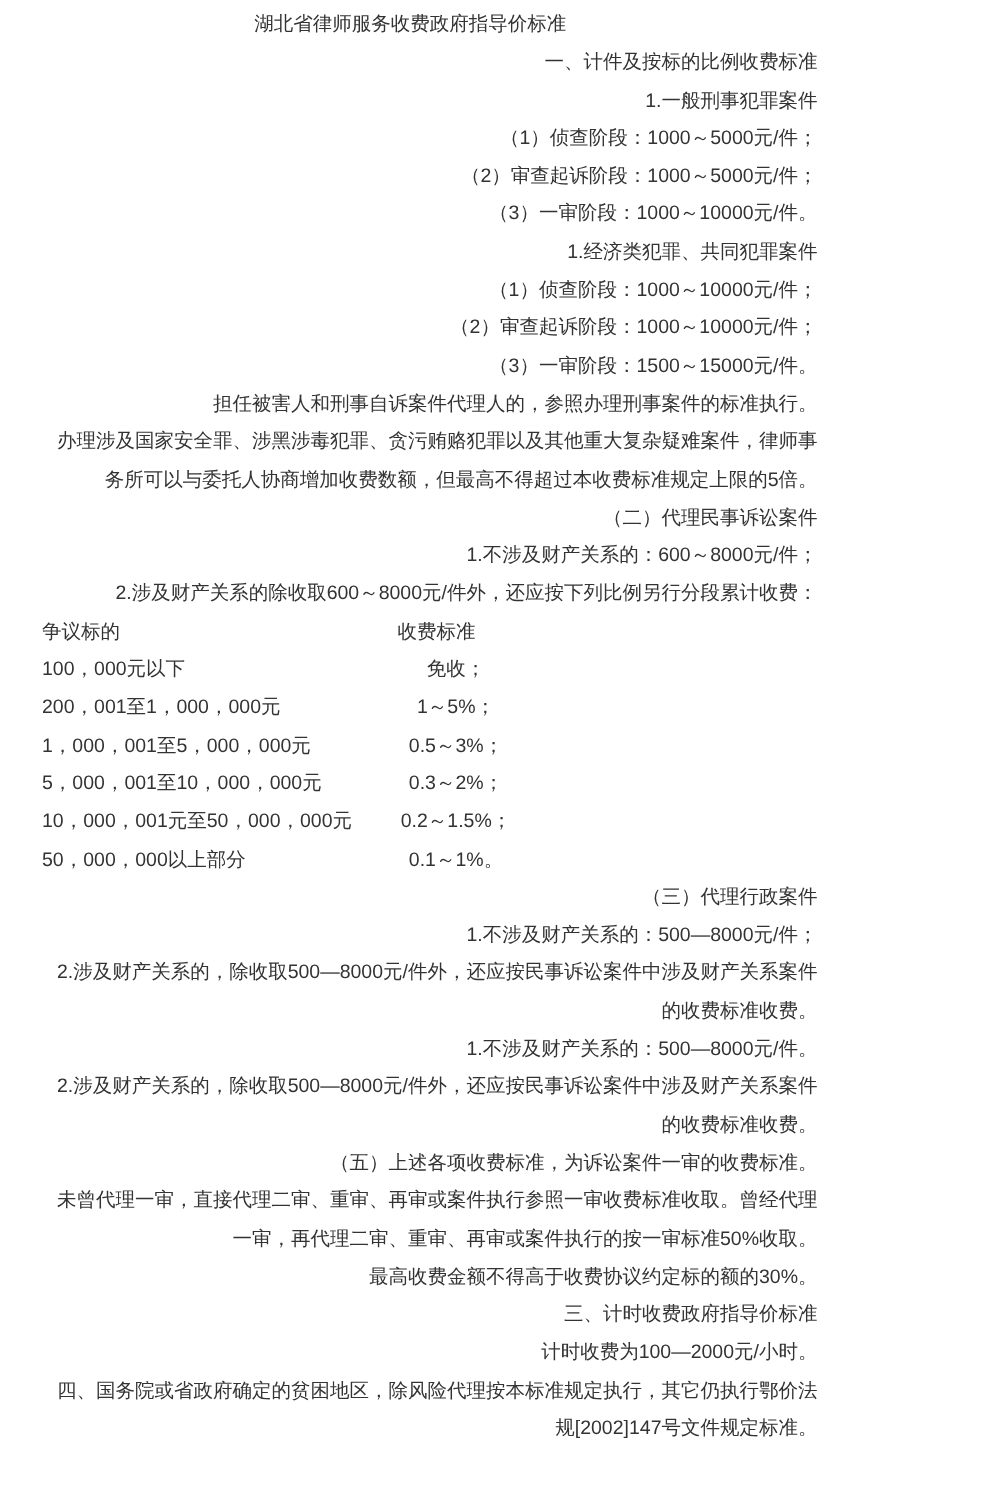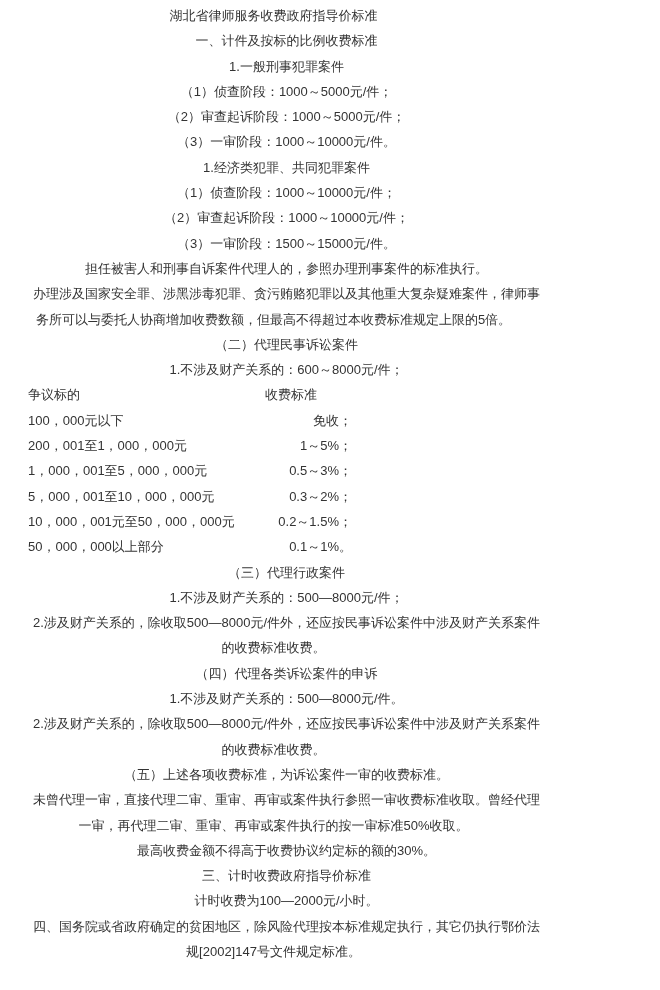--- a/index.html
+++ b/index.html
@@ -20,40 +20,40 @@
     font-family: "Liberation Sans", "DejaVu Sans", sans-serif;
     font-size: 13px;
     line-height: 25.3px;
     color: #333333;
     letter-spacing: 0;
   }
   .ln {
     text-indent: 26px;
     white-space: normal;
     word-break: break-all;
-    text-align: center;
+    text-align: right;
   }
   .title {
     text-align: center;
     text-indent: 0;
   }
   .trow {
     padding-left: 26px;
     line-height: 25.3px;
   }
   .c1 {
     display: inline-block;
     vertical-align: top;
     width: 228px;
   }
   .c2 {
     display: inline-block;
     vertical-align: top;
     width: 96px;
-    text-align: right;
+    text-align: center;
   }
   .trow.thead .c2 {
     text-align: left;
     padding-left: 9px;
     width: 87px;
   }
 </style>
 </head>
 <body>
 
@@ -67,20 +67,21 @@
   <div class="ln">（2）审查起诉阶段：1000～5000元/件；</div>
   <div class="ln">（3）一审阶段：1000～10000元/件。</div>
   <div class="ln">1.经济类犯罪、共同犯罪案件</div>
   <div class="ln">（1）侦查阶段：1000～10000元/件；</div>
   <div class="ln">（2）审查起诉阶段：1000～10000元/件；</div>
   <div class="ln">（3）一审阶段：1500～15000元/件。</div>
   <div class="ln">担任被害人和刑事自诉案件代理人的，参照办理刑事案件的标准执行。</div>
   <div class="ln">办理涉及国家安全罪、涉黑涉毒犯罪、贪污贿赂犯罪以及其他重大复杂疑难案件，律师事务所可以与委托人协商增加收费数额，但最高不得超过本收费标准规定上限的5倍。</div>
   <div class="ln">（二）代理民事诉讼案件</div>
   <div class="ln">1.不涉及财产关系的：600～8000元/件；</div>
+  <div class="ln">2.涉及财产关系的除收取600～8000元/件外，还应按下列比例另行分段累计收费：</div>
 
   <div>
     <div class="trow thead">
       <span class="c1">争议标的</span><span class="c2">收费标准</span>
     </div>
     <div class="trow">
       <span class="c1">100，000元以下</span><span class="c2">免收；</span>
     </div>
     <div class="trow">
       <span class="c1">200，001至1，000，000元</span><span class="c2">1～5%；</span>
@@ -95,21 +96,20 @@
       <span class="c1">10，000，001元至50，000，000元</span><span class="c2">0.2～1.5%；</span>
     </div>
     <div class="trow">
       <span class="c1">50，000，000以上部分</span><span class="c2">0.1～1%。</span>
     </div>
   </div>
 
   <div class="ln">（三）代理行政案件</div>
   <div class="ln">1.不涉及财产关系的：500—8000元/件；</div>
   <div class="ln">2.涉及财产关系的，除收取500—8000元/件外，还应按民事诉讼案件中涉及财产关系案件的收费标准收费。</div>
-  <div class="ln">（四）代理各类诉讼案件的申诉</div>
   <div class="ln">1.不涉及财产关系的：500—8000元/件。</div>
   <div class="ln">2.涉及财产关系的，除收取500—8000元/件外，还应按民事诉讼案件中涉及财产关系案件的收费标准收费。</div>
   <div class="ln">（五）上述各项收费标准，为诉讼案件一审的收费标准。</div>
   <div class="ln">未曾代理一审，直接代理二审、重审、再审或案件执行参照一审收费标准收取。曾经代理一审，再代理二审、重审、再审或案件执行的按一审标准50%收取。</div>
   <div class="ln">最高收费金额不得高于收费协议约定标的额的30%。</div>
   <div class="ln">三、计时收费政府指导价标准</div>
   <div class="ln">计时收费为100—2000元/小时。</div>
   <div class="ln">四、国务院或省政府确定的贫困地区，除风险代理按本标准规定执行，其它仍执行鄂价法规[2002]147号文件规定标准。</div>
 
 </div>

